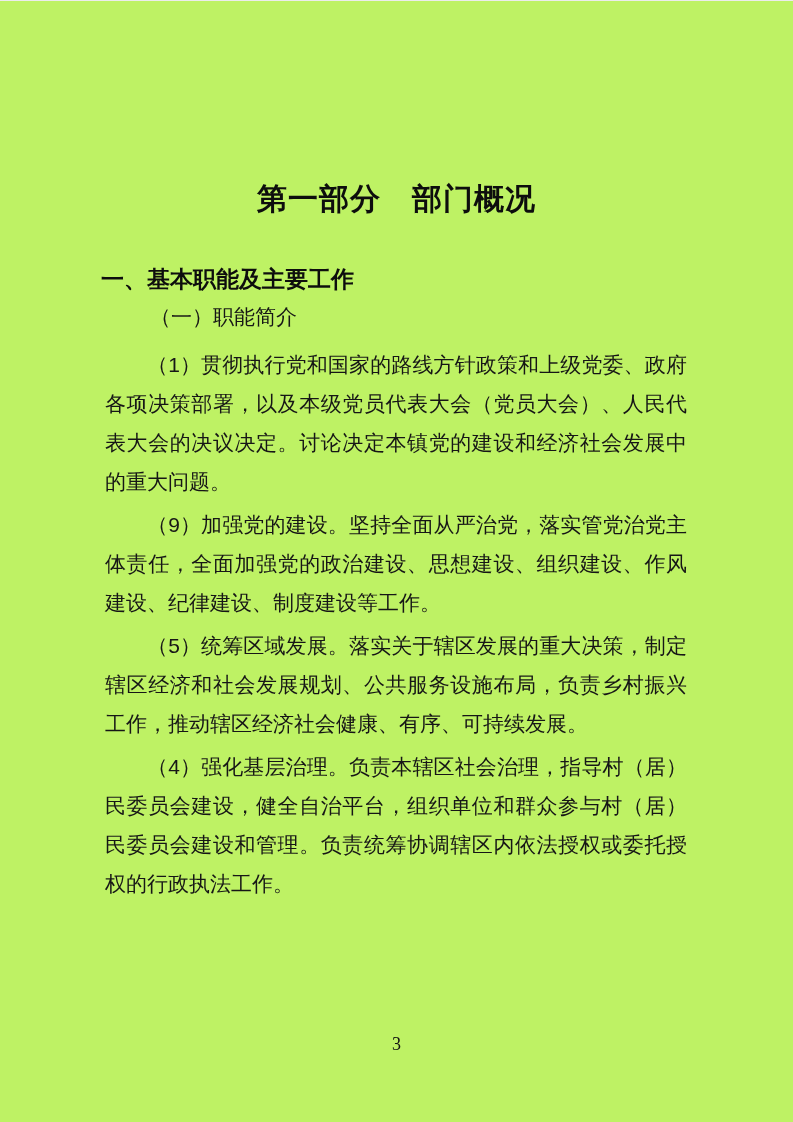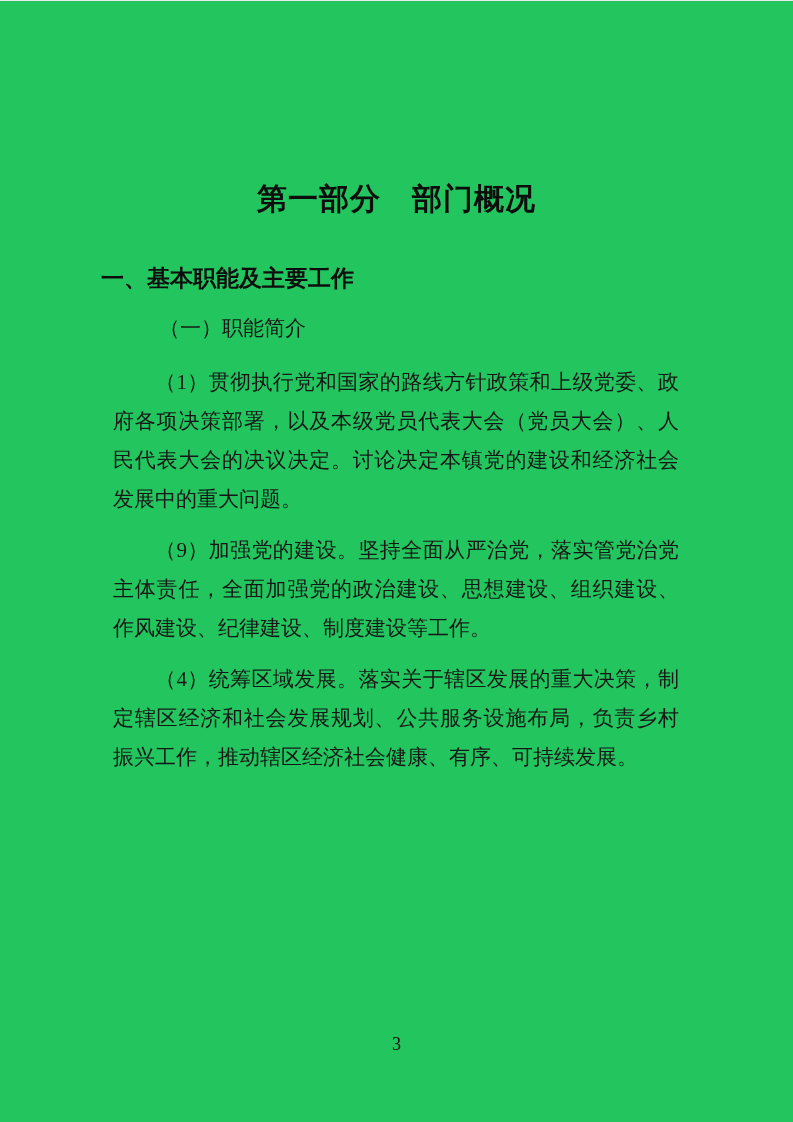--- a/index.html
+++ b/index.html
@@ -5,21 +5,21 @@
   html, body {
     margin: 0;
     padding: 0;
     background: #ffffff;
   }
   .page {
     position: relative;
     width: 793px;
     height: 1122px;
     margin: 0 auto;
-    background: #22c55e;
+    background: #bef264;
     color: #111111;
     border-top: 1px solid #ececec;
     box-sizing: border-box;
     overflow: hidden;
   }
   .doc-title {
     margin: 0;
     padding-top: 182px;
     text-align: center;
     font-family: "Liberation Sans", "DejaVu Sans", sans-serif;
@@ -28,38 +28,38 @@
     line-height: 32px;
     letter-spacing: 1px;
     color: #0d0d0d;
   }
   .content {
     margin: 53px 102px 0 101px; 
     width: 590px;
   }
   .section-heading {
     margin: 0 0 7px 0;
-    font-family: Liberation Mono, monospace;
+    font-family: Liberation Serif, serif;
     font-weight: bold;
     font-size: 23px;
     line-height: 24px;
     color: #0d0d0d;
   }
   .subsection-heading {
-    margin: 16px;
-    font-family: Liberation Sans, sans-serif;
+    margin: 7px;
+    font-family: Liberation Mono, monospace;
     font-weight: normal;
     font-size: 21px;
     line-height: 39px;
     text-indent: 2em;
     color: #161616;
   }
   .para {
-    margin: 12px;
-    font-family: Liberation Serif, serif;
+    margin: 4px;
+    font-family: Liberation Sans, sans-serif;
     font-weight: normal;
     font-size: 21px;
     line-height: 39px;
     text-indent: 2em;
     text-align: justify;
     color: #161616;
   }
   .page-number {
     position: absolute;
     left: 0;
@@ -82,21 +82,22 @@
   <div class="content">
 
     <h2 class="section-heading">一、基本职能及主要工作</h2>
 
     <p class="subsection-heading">（一）职能简介</p>
 
     <p class="para">（1）贯彻执行党和国家的路线方针政策和上级党委、政府各项决策部署，以及本级党员代表大会（党员大会）、人民代表大会的决议决定。讨论决定本镇党的建设和经济社会发展中的重大问题。</p>
 
     <p class="para">（9）加强党的建设。坚持全面从严治党，落实管党治党主体责任，全面加强党的政治建设、思想建设、组织建设、作风建设、纪律建设、制度建设等工作。</p>
 
-    <p class="para">（4）统筹区域发展。落实关于辖区发展的重大决策，制定辖区经济和社会发展规划、公共服务设施布局，负责乡村振兴工作，推动辖区经济社会健康、有序、可持续发展。</p>
+    <p class="para">（5）统筹区域发展。落实关于辖区发展的重大决策，制定辖区经济和社会发展规划、公共服务设施布局，负责乡村振兴工作，推动辖区经济社会健康、有序、可持续发展。</p>
 
+    <p class="para">（4）强化基层治理。负责本辖区社会治理，指导村（居）民委员会建设，健全自治平台，组织单位和群众参与村（居）民委员会建设和管理。负责统筹协调辖区内依法授权或委托授权的行政执法工作。</p>
 
 
   </div>
 
   <div class="page-number">3</div>
 
 </div>
 
 </body></html>

